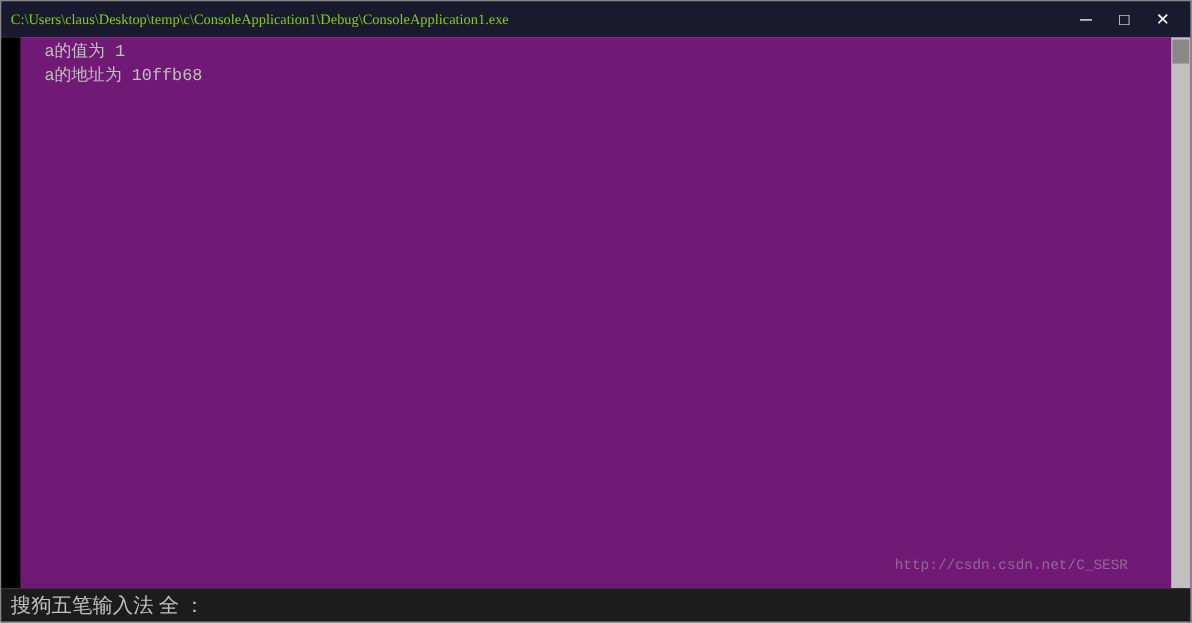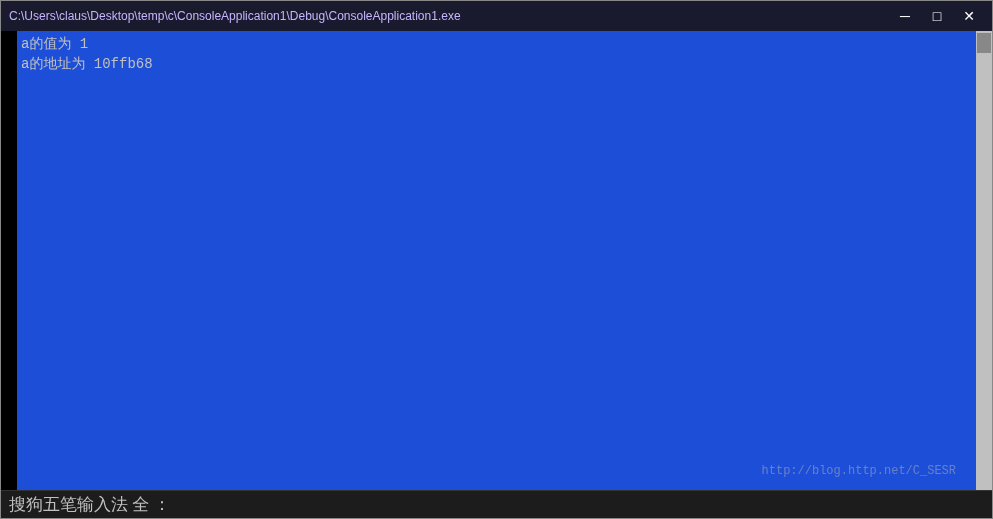--- a/index.html
+++ b/index.html
@@ -30,22 +30,22 @@
       height: 30px;
       background: #1a1a2e;
       display: flex;
       align-items: center;
       justify-content: space-between;
       padding: 0 8px;
       flex-shrink: 0;
     }
 
     .title-bar-text {
-      color: #c4b5fd;
-      font-family: Liberation Sans, sans-serif;
+      color: #84cc16;
+      font-family: Liberation Serif, serif;
       font-size: 12px;
       white-space: nowrap;
       overflow: hidden;
       text-overflow: ellipsis;
       flex: 1;
     }
 
     .title-bar-controls {
       display: flex;
       gap: 2px;
@@ -61,24 +61,25 @@
       font-size: 14px;
       cursor: pointer;
       display: flex;
       align-items: center;
       justify-content: center;
       font-family: 'Segoe UI', sans-serif;
     }
 
     .console-area {
       flex: 1;
-      background: #1d4ed8;
+      background: #701a75;
       position: relative;
       overflow: hidden;
       display: flex;
+      gap: 16px;
     }
 
     .scrollbar-track {
       width: 16px;
       background: #c0c0c0;
       flex-shrink: 0;
       display: flex;
       flex-direction: column;
       align-items: center;
     }
@@ -186,21 +187,21 @@
       <span class="line-num"></span>
       <span class="line-num"></span>
       <span class="line-num"></span>
     </div>
 
     <div class="console-content">
       <span class="console-line">a的值为 1</span>
       <span class="console-line">a的地址为 10ffb68</span>
 
       <div class="watermark">
-        <span>http://blog.http.net/C_SESR</span>
+        <span>http://csdn.csdn.net/C_SESR</span>
       </div>
     </div>
 
     <div class="scrollbar-track">
       <div class="scrollbar-thumb"></div>
     </div>
   </div>
 
   <div class="bottom-bar">
     <span class="bottom-left">搜狗五笔输入法  全  ：</span>

